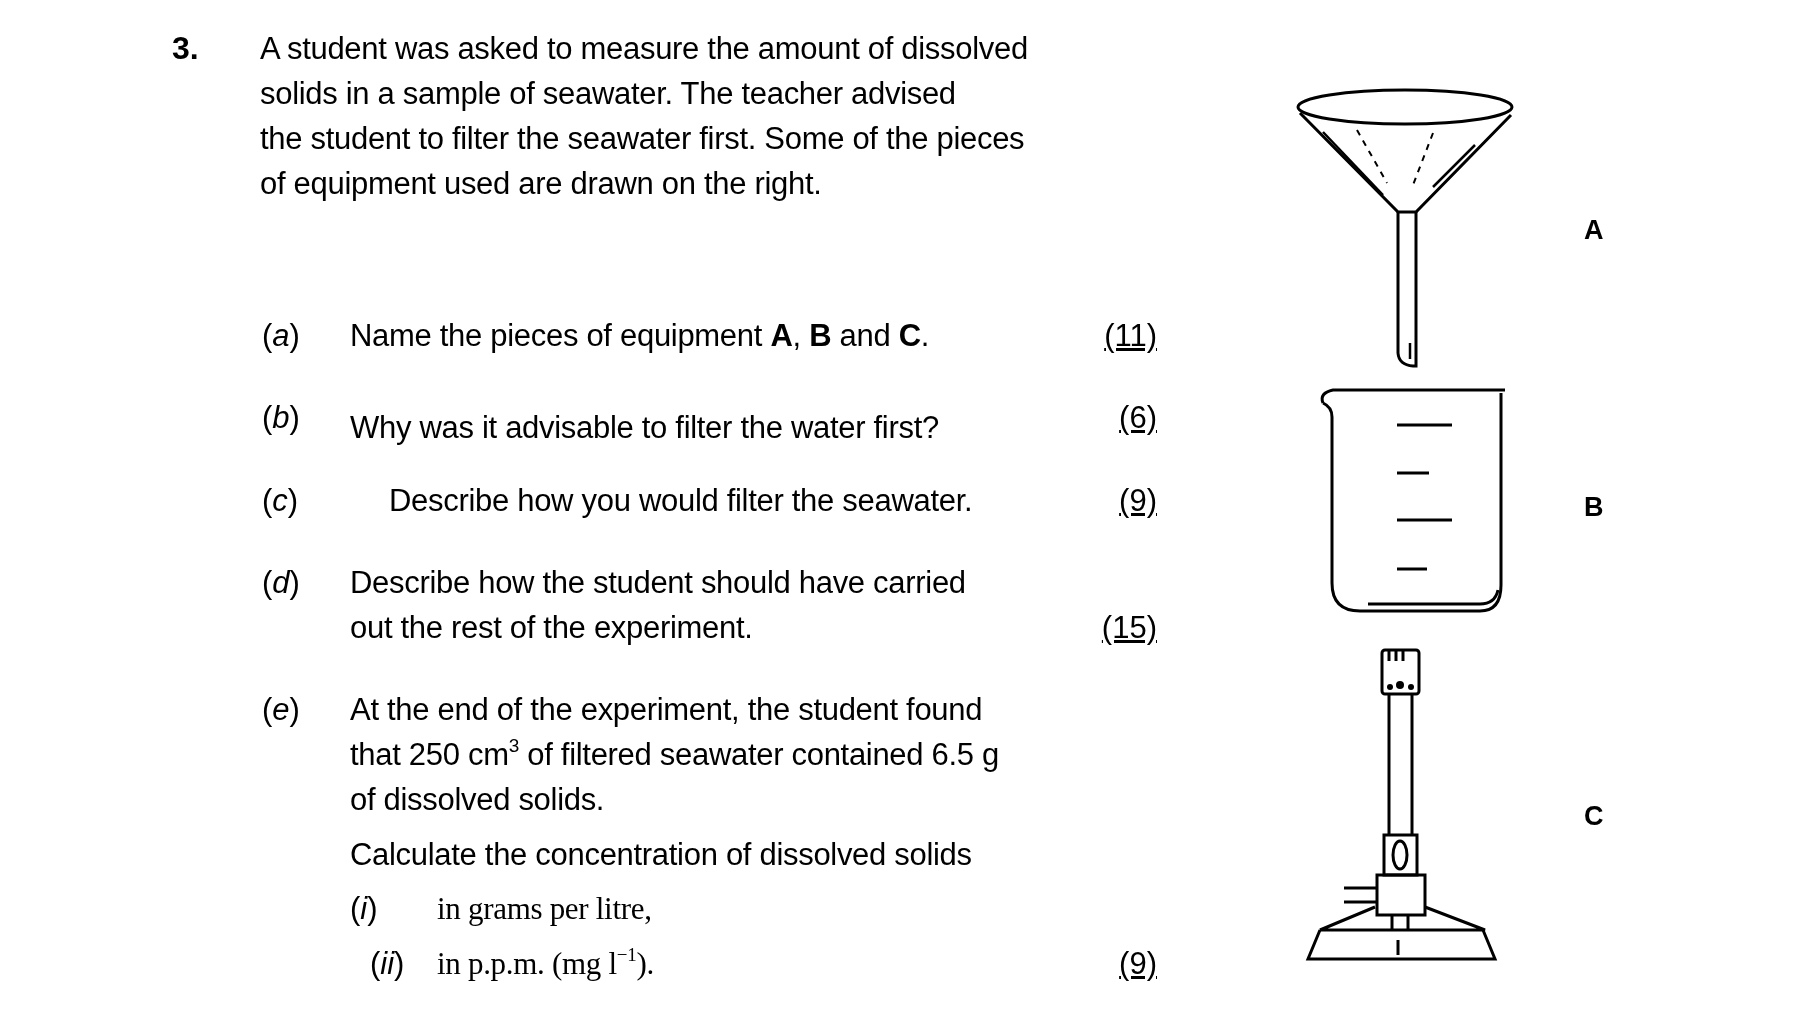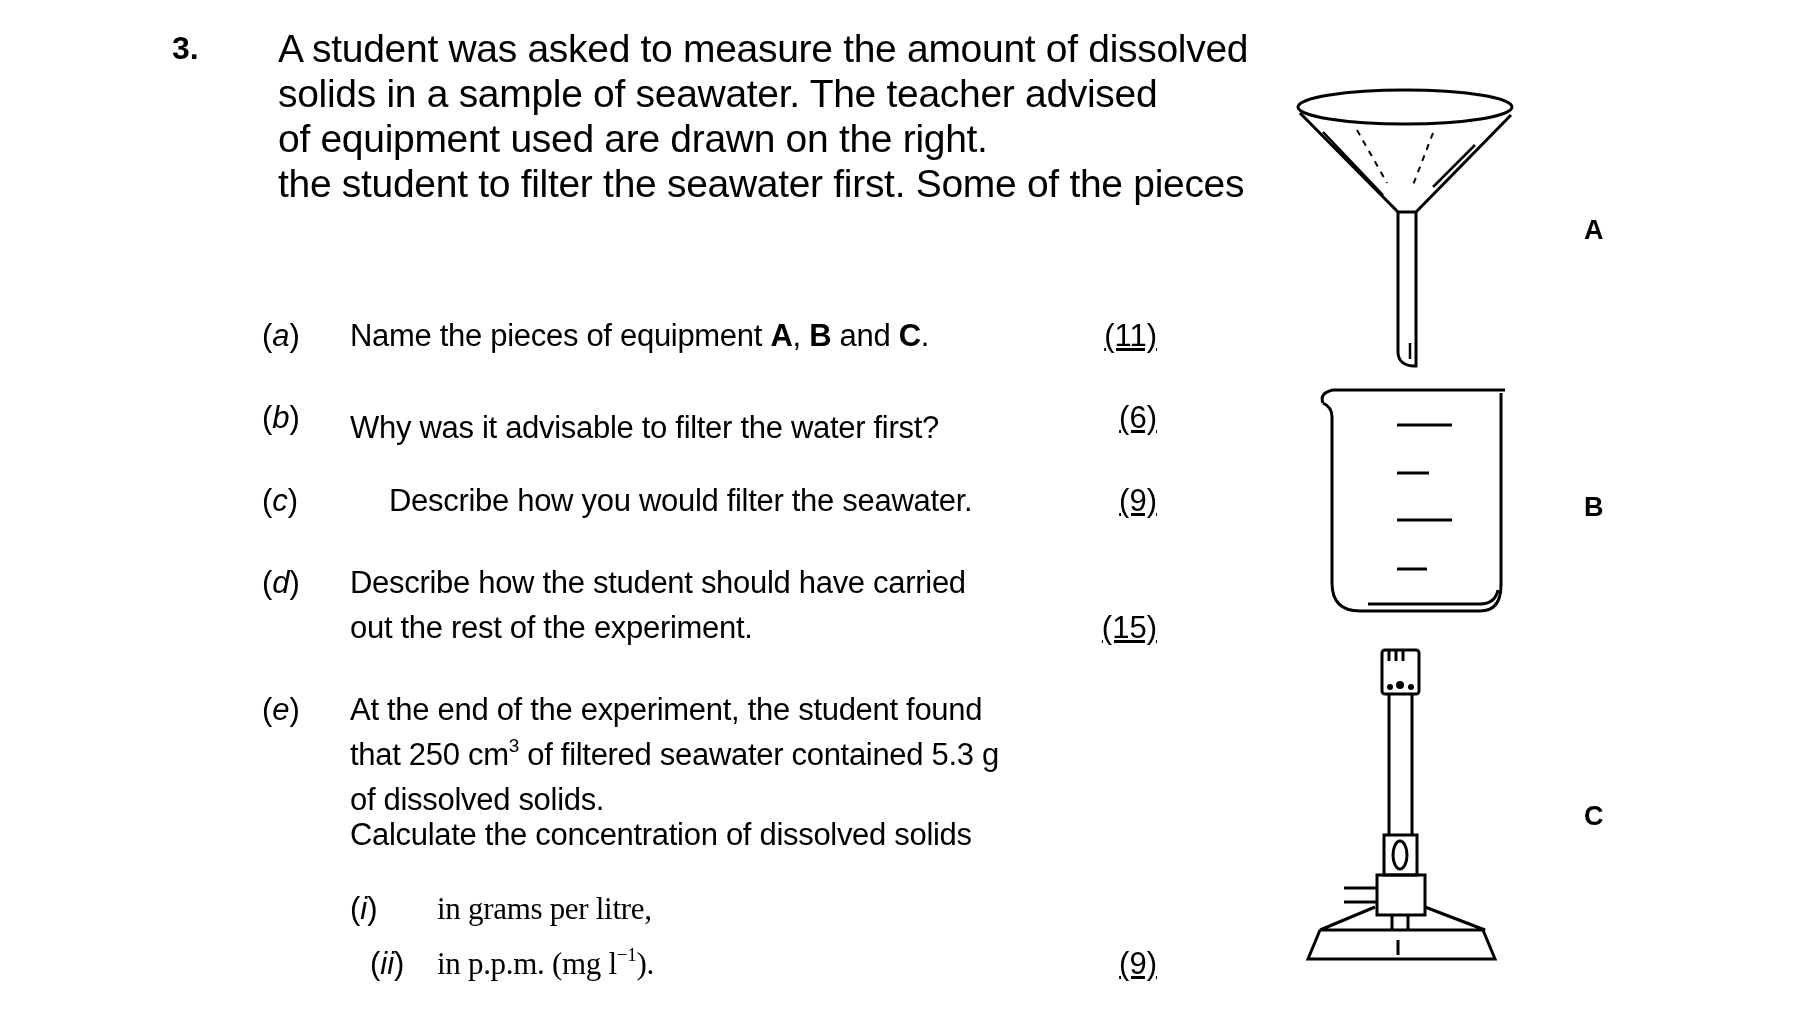--- a/index.html
+++ b/index.html
@@ -2,42 +2,42 @@
 <html><head>
   <meta charset="utf-8">
   <style>
     html, body { margin: 0; padding: 0; background: #ffffff; }
     body {
       width: 1818px; height: 1010px; position: relative; overflow: hidden;
       font-family: "Liberation Sans", "DejaVu Sans", sans-serif;
       color: #000000;
     }
     .qnum { position: absolute; left: 172px; top: 26px; font-size: 32px; font-weight: bold; line-height: 45px; }
-    .intro { position: absolute; left: 278px; top: 26px; font-size: 39px; line-height: 45px; }
+    .intro { position: absolute; left: 260px; top: 26px; font-size: 31px; line-height: 45px; }
     .intro div { white-space: nowrap; letter-spacing: -0.3px; }
     .lbl { position: absolute; left: 262px; font-size: 31px; line-height: 45px; }
     .lbl i { font-style: italic; }
     .txt { position: absolute; left: 350px; font-size: 31px; line-height: 45px; white-space: nowrap; letter-spacing: -0.3px; }
     .mark { position: absolute; right: 661px; font-size: 31px; line-height: 45px; text-align: right; text-decoration: underline; }
     .sublbl { position: absolute; left: 350px; font-size: 31px; line-height: 45px; }
     .subtxt { position: absolute; left: 437px; font-size: 31px; line-height: 45px; white-space: nowrap; letter-spacing: -0.3px; font-family: Liberation Serif, serif; }
     sup { font-size: 19px; line-height: 0; position: relative; top: -2px; vertical-align: super; }
     .eq-label { position: absolute; left: 1584px; font-size: 27px; font-weight: bold; line-height: 32px; }
     svg.draw { position: absolute; overflow: visible; }
   </style>
 </head>
 <body>
 
 <div class="qnum">3.</div>
 
 <div class="intro">
   <div>A student was asked to measure the amount of dissolved</div>
   <div>solids in a sample of seawater.  The teacher advised</div>
+  <div>the student to filter the seawater first.  Some of the pieces</div>
   <div>of equipment used are drawn on the right.</div>
-  <div>the student to filter the seawater first.  Some of the pieces</div>
 </div>
 
 <div>
   <div class="lbl" style="top:313px;"><span>(</span><i>a</i><span>)</span></div>
   <div class="txt" style="top:313px;"><span>Name the pieces of equipment </span><b>A</b><span>, </span><b>B</b><span> and </span><b>C</b><span>.</span></div>
   <div class="mark" style="top:313px;">(11)</div>
 </div>
 
 <div>
   <div class="lbl" style="top:395px;"><span>(</span><i>b</i><span>)</span></div>
@@ -54,23 +54,23 @@
 <div>
   <div class="lbl" style="top:560px;"><span>(</span><i>d</i><span>)</span></div>
   <div class="txt" style="top:560px;">Describe how the student should have carried</div>
   <div class="txt" style="top:605px;">out the rest of the experiment.</div>
   <div class="mark" style="top:605px;">(15)</div>
 </div>
 
 <div>
   <div class="lbl" style="top:687px;"><span>(</span><i>e</i><span>)</span></div>
   <div class="txt" style="top:687px;">At the end of the experiment, the student found</div>
-  <div class="txt" style="top:732px;"><span>that 250 cm</span><sup>3</sup><span> of filtered seawater contained 5.3 g</span></div>
+  <div class="txt" style="top:732px;"><span>that 250 cm</span><sup>3</sup><span> of filtered seawater contained 6.5 g</span></div>
   <div class="txt" style="top:777px;">of dissolved solids.</div>
-  <div class="txt" style="top:812px;">Calculate the concentration of dissolved solids</div>
+  <div class="txt" style="top:832px;">Calculate the concentration of dissolved solids</div>
 
   <div class="sublbl" style="top:886px;"><span>(</span><i>i</i><span>)</span></div>
   <div class="subtxt" style="top:886px;">in grams per litre,</div>
 
   <div class="sublbl" style="top:941px;margin-left:20px;"><span>(</span><i>ii</i><span>)</span></div>
   <div class="subtxt" style="top:941px;"><span>in p.p.m. (mg l</span><sup>−1</sup><span>).</span></div>
 
   <div class="mark" style="top:941px;">(9)</div>
 </div>
 

